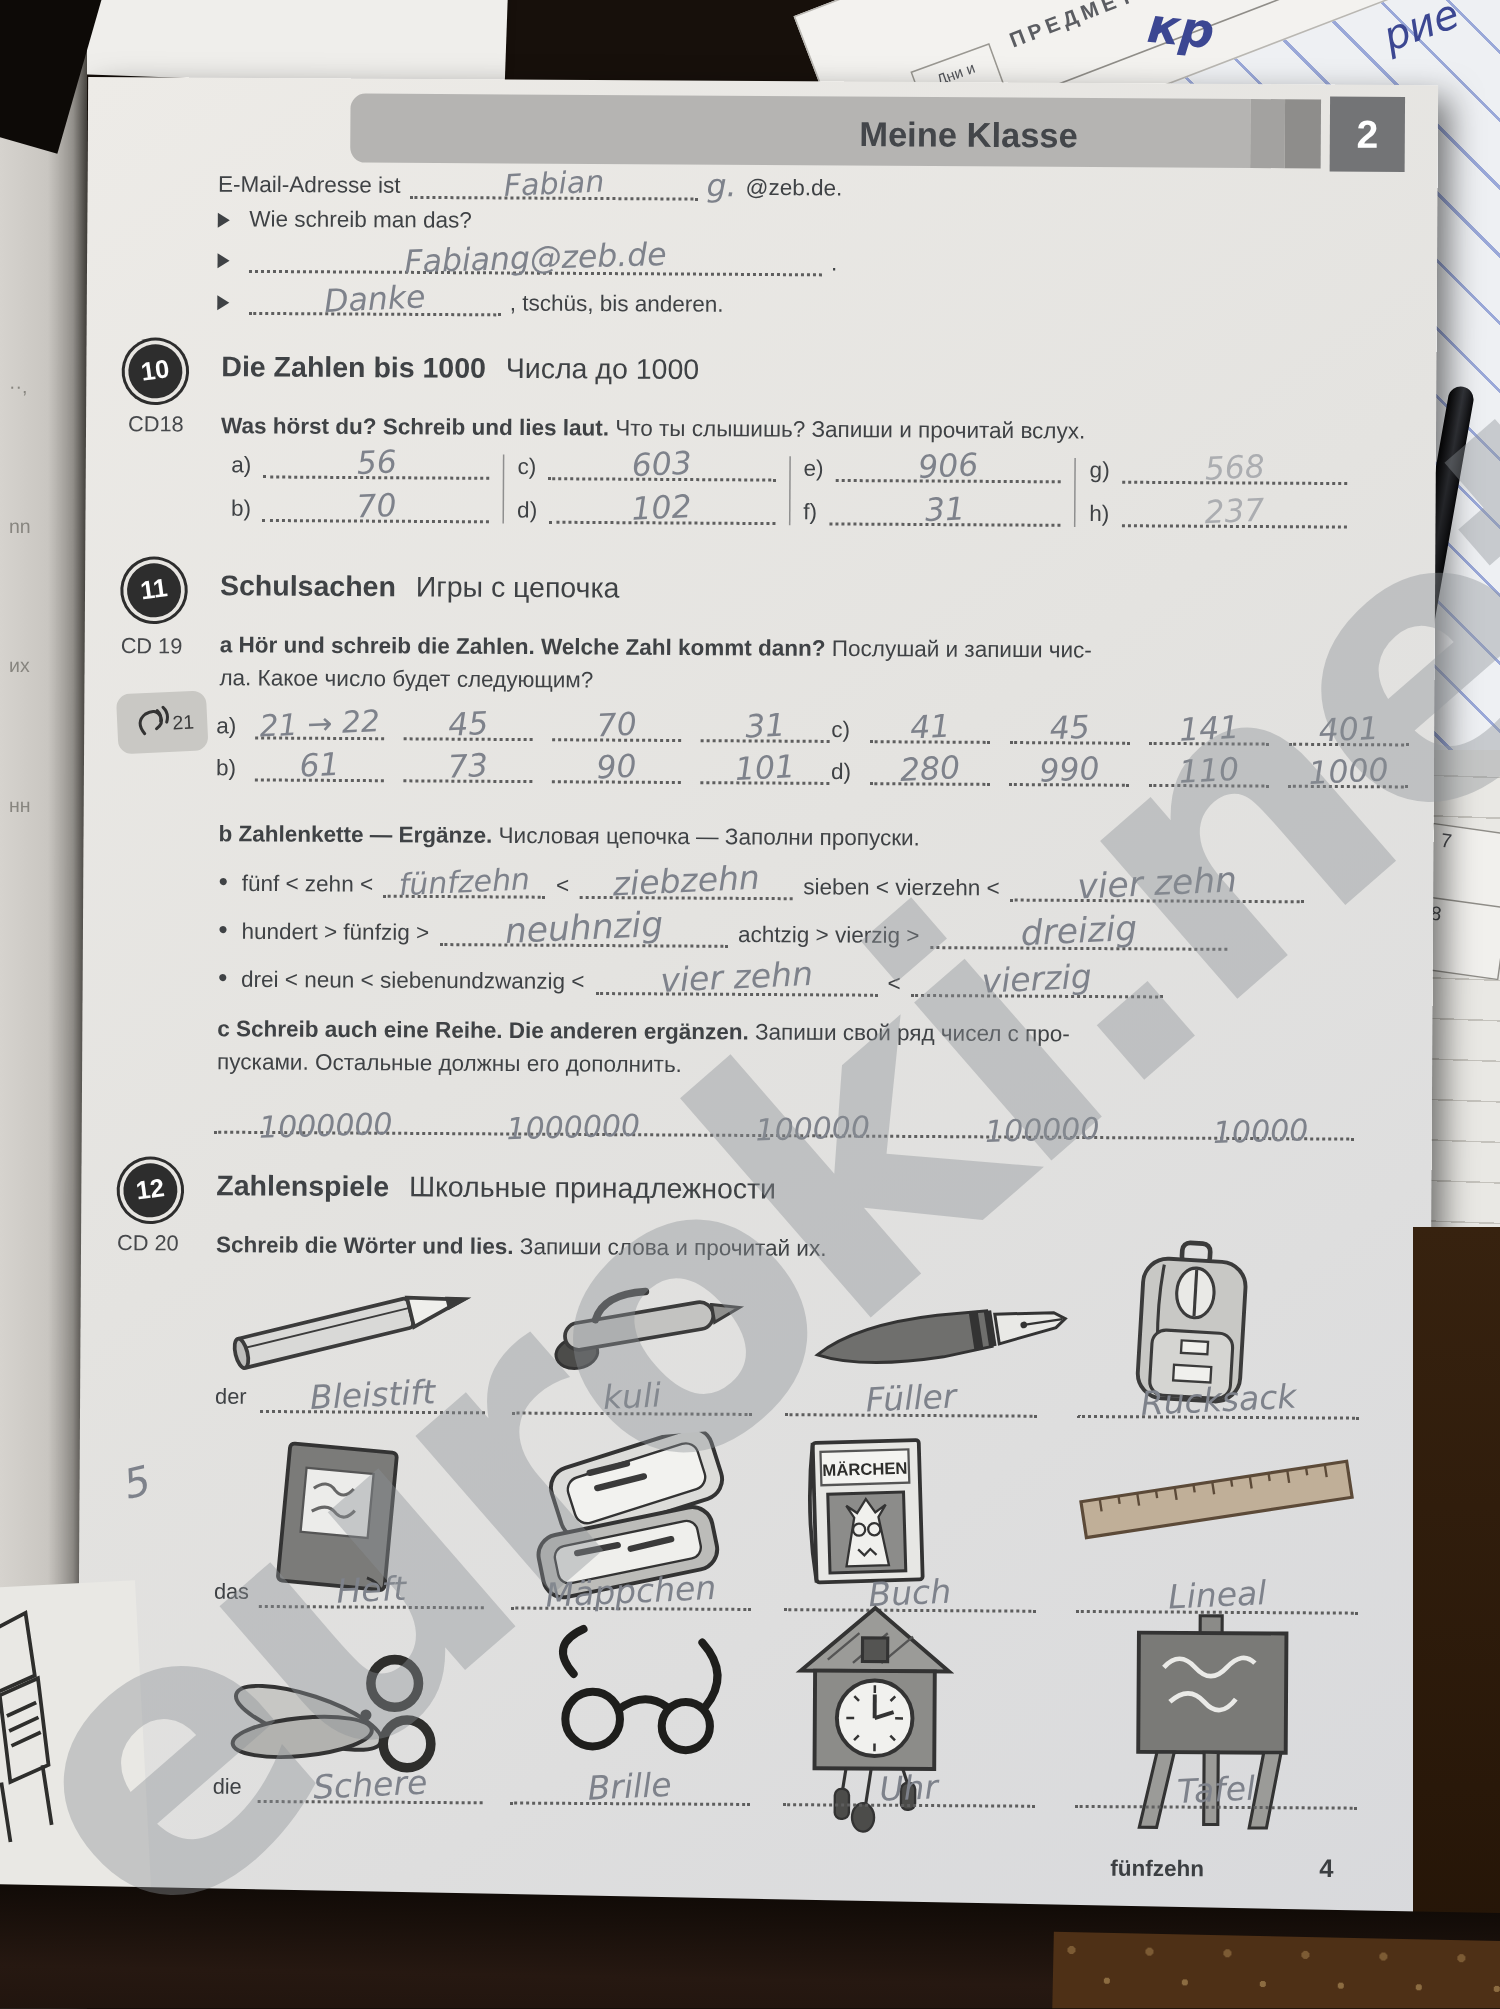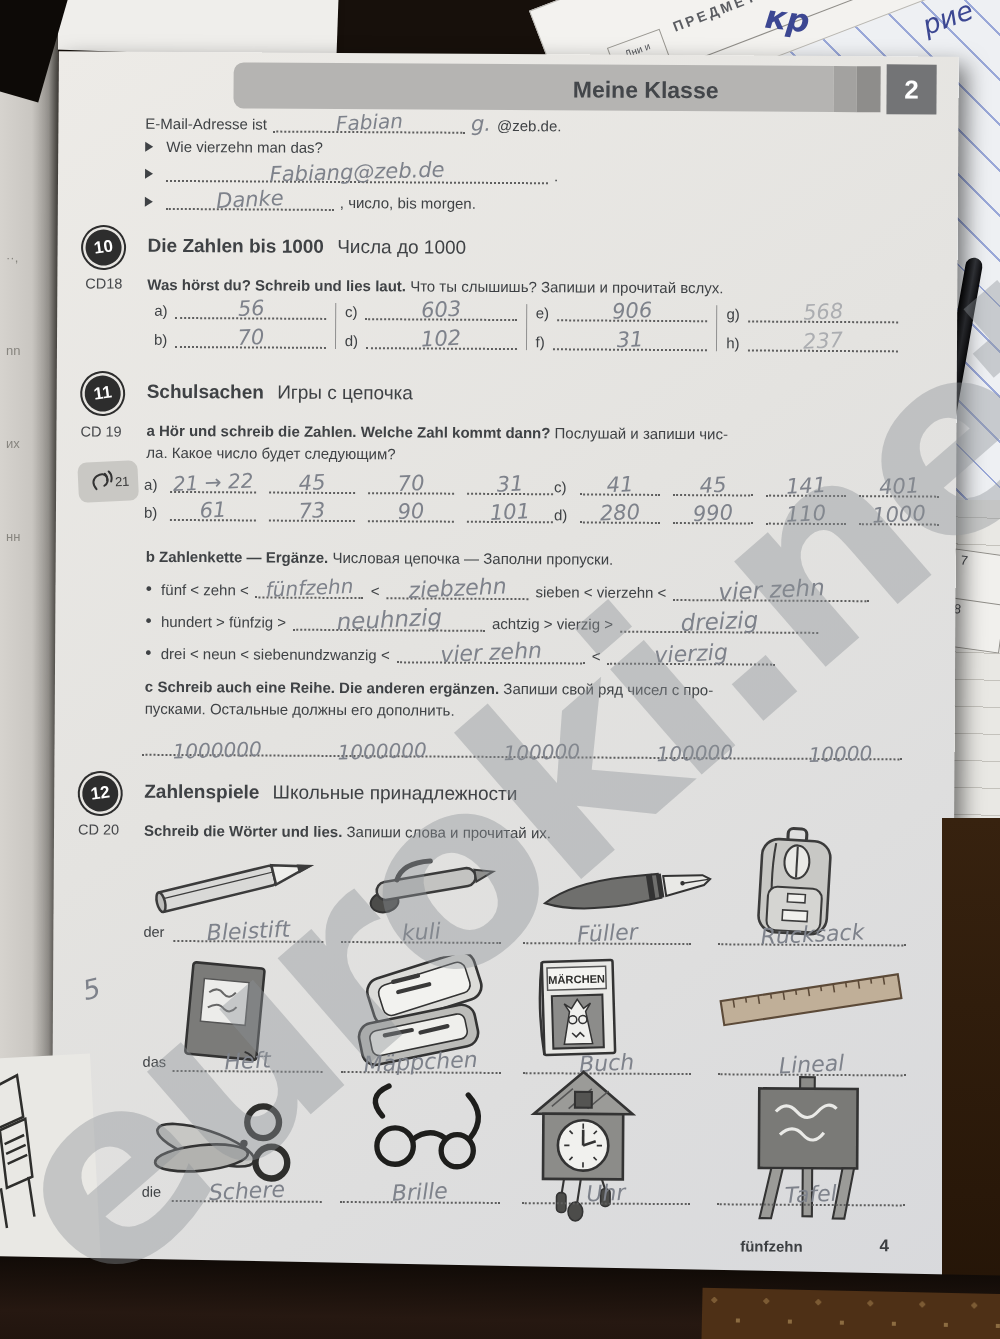--- a/index.html
+++ b/index.html
@@ -151,35 +151,35 @@
     <div class="abs row" style="left:87px;top:56px;">
       <span>E-Mail-Adresse ist</span>
       <span class="blank" style="width:192px;">
         <span class="hw hw-on">Fabian</span>
       </span>
       <span class="hw big" style="position:relative;top:2px;">g.</span>
       <span>@zeb.de.</span>
     </div>
     <div class="abs row" style="left:87px;top:86px;">
       <span class="tri"></span>
-      <span>Wie vierzehn man das?</span>
+      <span>Wie schreib man das?</span>
     </div>
     <div class="abs row" style="left:87px;top:112px;">
       <span class="tri"></span>
       <span class="blank" style="width:382px;">
         <span class="hw hw-on big" style="transform:translateX(-50%) rotate(-2deg);">Fabiang@zeb.de</span>
       </span>
       <span>.</span>
     </div>
     <div class="abs row" style="left:87px;top:140px;">
       <span class="tri"></span>
       <span class="blank" style="width:168px;">
         <span class="hw hw-on big">Danke</span>
       </span>
-      <span>, число, bis morgen.</span>
+      <span>, tschüs, bis anderen.</span>
     </div>
 
     <div class="secnum" style="left:28px;top:178px;">10</div>
     <div class="abs stitle" style="left:90px;top:183px;">
       <b>Die Zahlen bis 1000</b>
       <span>Числа до 1000</span>
     </div>
     <div class="abs cd" style="left:28px;top:224px;">CD18</div>
     <div class="abs task" style="left:90px;top:222px;width:770px;">
       <b>Was hörst du? Schreib und lies laut.</b>

